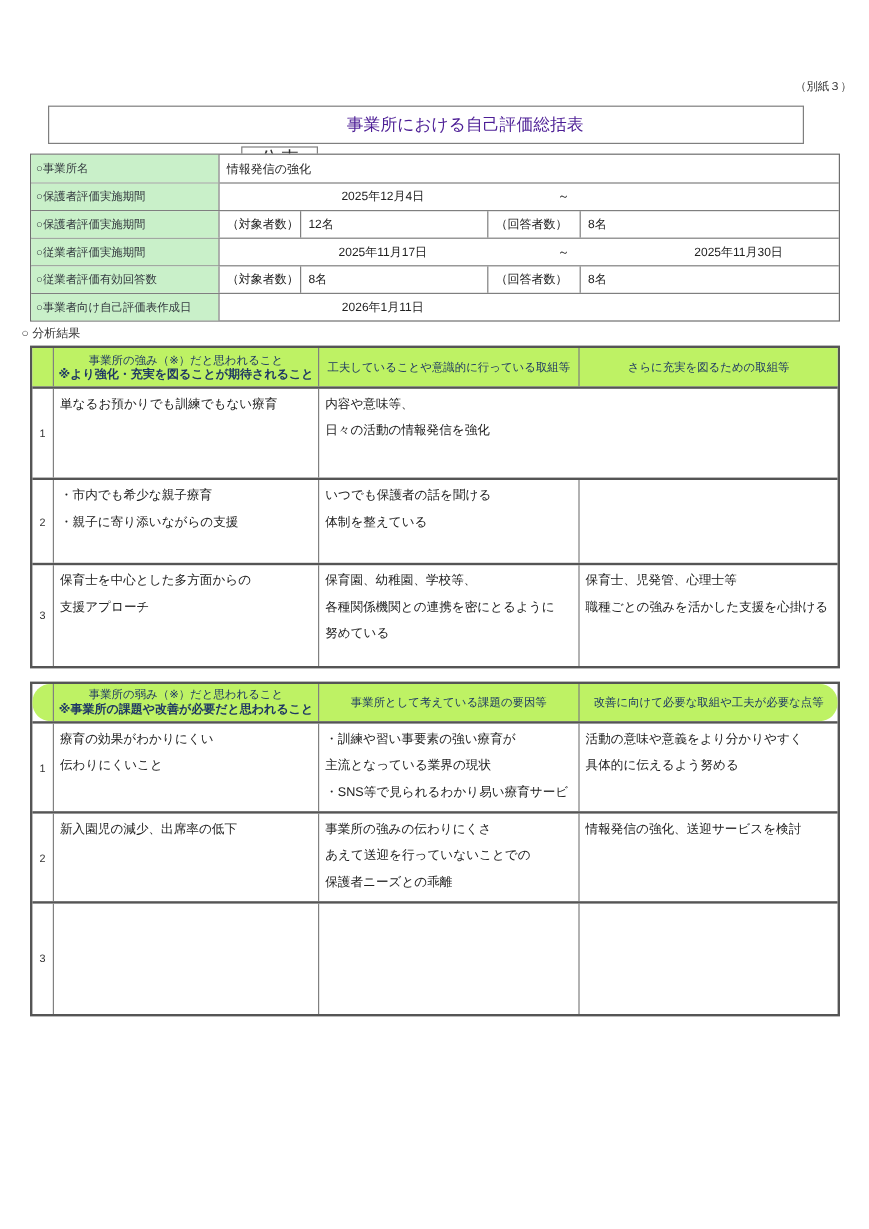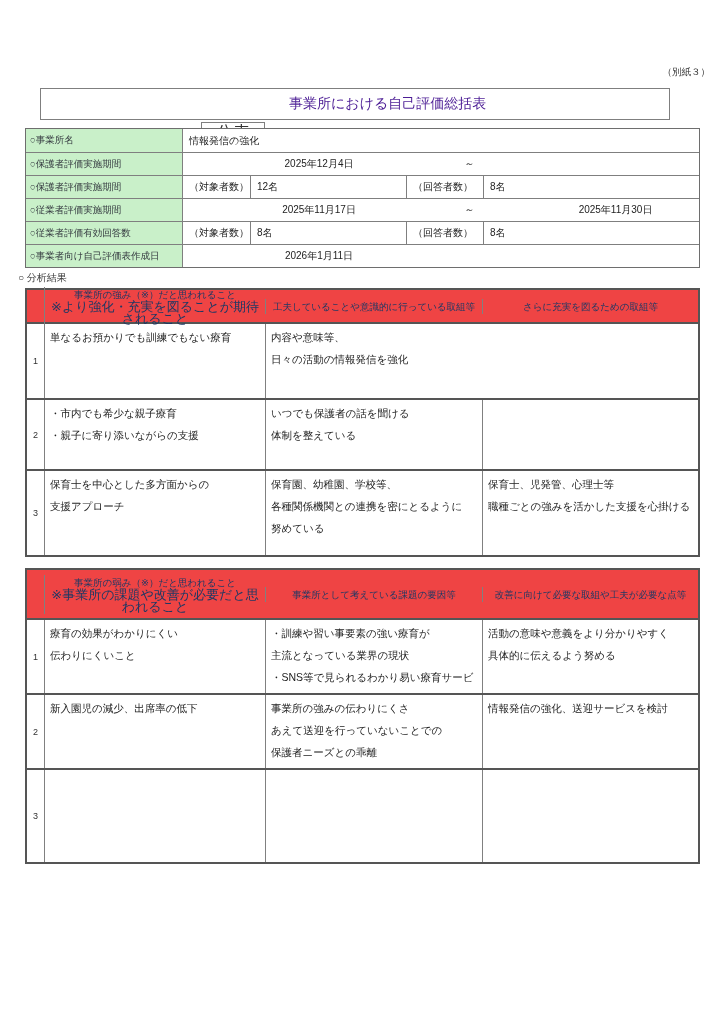--- a/index.html
+++ b/index.html
@@ -52,46 +52,46 @@
   
   .analysis-label{position:absolute;left:18px;top:271px;font-size:10px;color:#333;}
   .a-table{
     position:absolute;left:25px;width:675px;
     border:2px solid #555;box-sizing:border-box;background:#fff;
   }
   .a-table.t1{top:288px;}
   .a-table.t2{top:568px;}
   .a-row{display:flex;box-sizing:border-box;}
   .a-row + .a-row{border-top:2px solid #555;}
-  .a-head{background:#ef4444;align-items:center;}
+  .a-head{background:#bef264;}
   .a-num{
     width:17px;flex:none;box-sizing:border-box;
     display:flex;align-items:center;justify-content:center;
     font-size:9px;color:#333;
   }
   .a-c1{width:221px;flex:none;}
   .a-c2{width:217px;flex:none;}
   .a-c3{flex:1;}
   .a-cell{
     box-sizing:border-box;border-left:1px solid #808080;
     font-size:10.5px;color:#222;padding:2px 4px 0 5px;
     line-height:22px;white-space:pre-line;overflow:hidden;
   }
   .a-hcell{
     box-sizing:border-box;border-left:1px solid #808080;
     display:flex;flex-direction:column;align-items:center;justify-content:center;
     text-align:center;color:#1f3864;padding:1px 2px;
   }
   .h-line1{font-size:9.5px;line-height:13px;}
-  .h-line2{font-size:13px;line-height:12px;}
+  .h-line2{font-size:10px;line-height:12px;font-weight:bold;}
   .hd1{height:32px;}
   .r1a{height:76px;}
   .r2a{height:71px;}
   .r3a{height:86px;}
-  .hd2{height:48px;}
+  .hd2{height:31px;border-radius:15px;}
   .r1b{height:75px;}
   .r2b{height:75px;}
   .r3b{height:94px;}
 </style>
 </head>
 <body>
 
 <div class="page">
 
   <div class="corner-note">（別紙３）</div>

